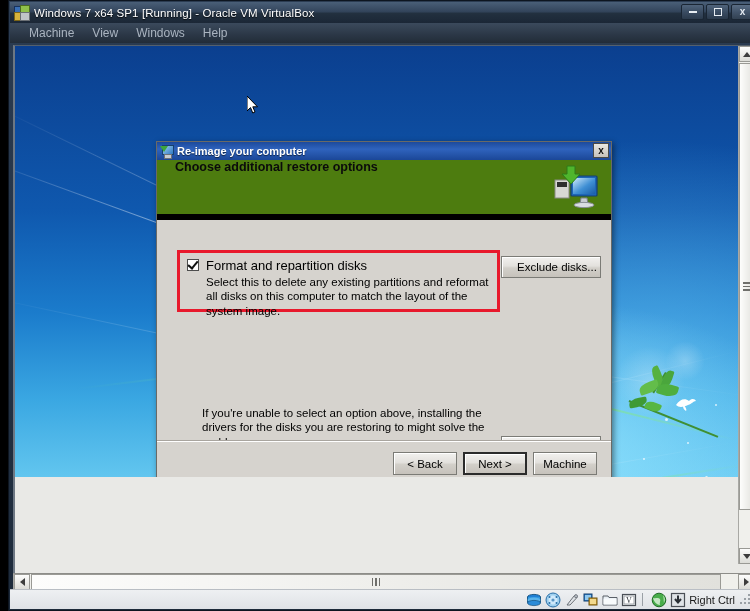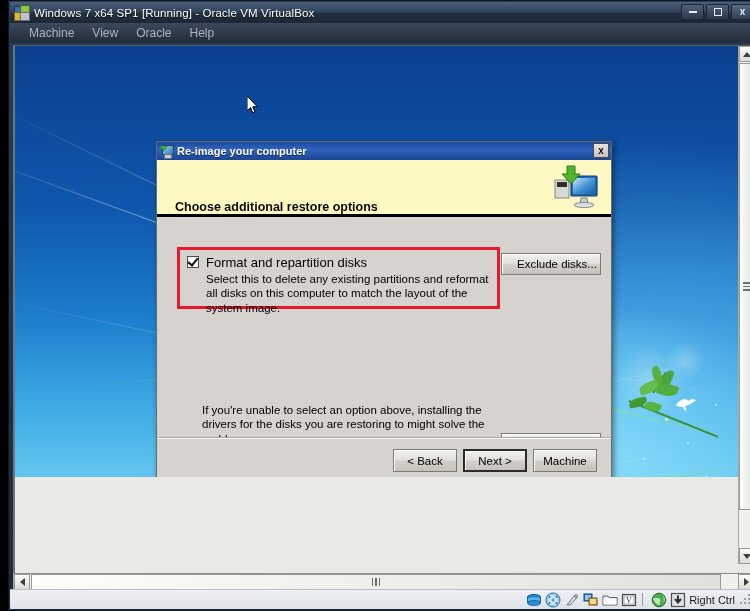--- a/index.html
+++ b/index.html
@@ -159,23 +159,23 @@
   #dlg-close {
     position: absolute; right: 2px; top: 1px;
     width: 16px; height: 15px;
     background: linear-gradient(to bottom,#e8e6e1,#c6c2bb);
     border: 1px solid #4a4a48;
     color: #111; font-size: 10px; font-weight: bold;
     display:flex; align-items:center; justify-content:center;
     box-sizing: border-box;
   }
   #dlg-header {
-    height: 54px; background: #fef9c3;
-    border-bottom: 3px solid #000000;
-    display: flex; align-items: flex-end; position: relative;
+    height: 54px; background: #4d7c0f;
+    border-bottom: 6px solid #000000;
+    display: flex; align-items: flex-start; position: relative;
   }
   #dlg-header-title {
     font-size: 12.5px; font-weight: bold; color: #0b0b0b;
     margin-left: 18px;
   }
   #restore-icon {
     position: absolute; right: 10px; top: 4px;
     width: 48px; height: 46px;
   }
   #dlg-body {
@@ -324,21 +324,21 @@
         </div>
       <div class="wbtn close">
           <span class="glyph">x</span>
         </div>
     </div>
   </div>
 
   <div id="menubar">
     <div class="menu-item">Machine</div>
     <div class="menu-item">View</div>
-    <div class="menu-item">Oracle</div>
+    <div class="menu-item">Windows</div>
     <div class="menu-item">Help</div>
   </div>
 
   <div id="guest-frame">
 
     <div id="guest-screen">
       <div id="wallpaper">
 
         <div class="streak" style="left:-40px; top:110px; width:420px; transform:rotate(20deg);"></div>
         <div class="streak" style="left:-20px; top:60px; width:380px; transform:rotate(26deg); opacity:.55;"></div>

